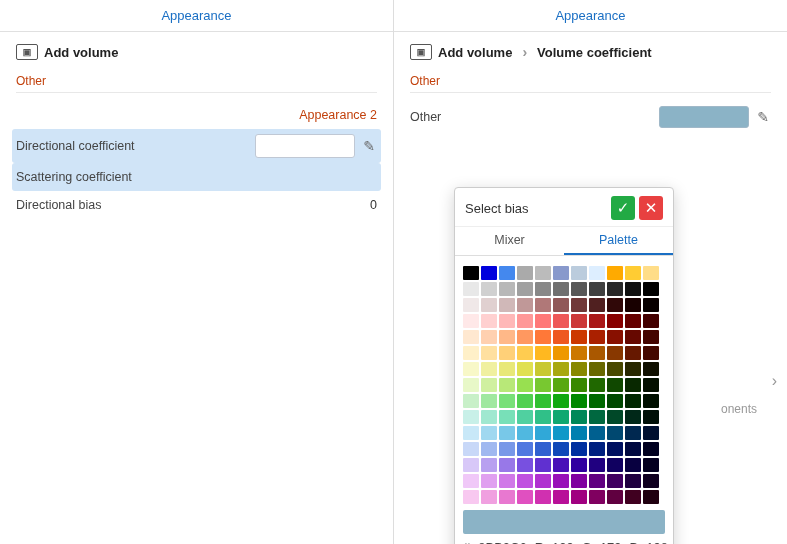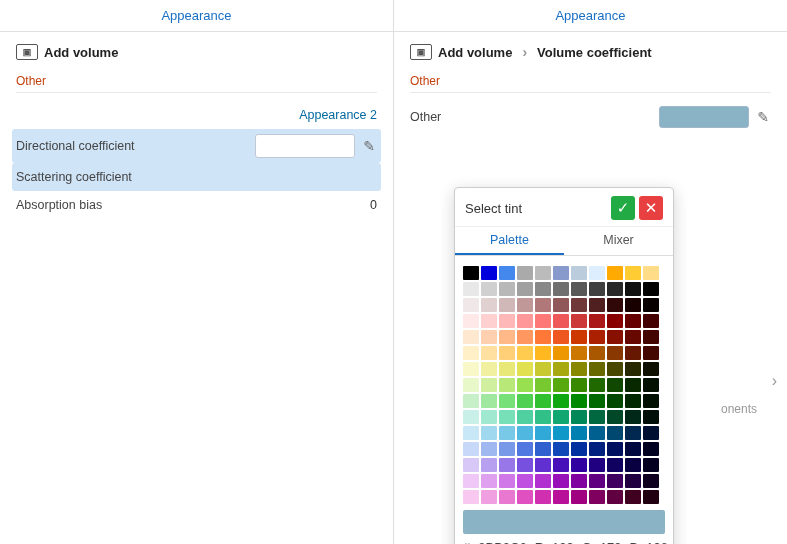--- a/index.html
+++ b/index.html
@@ -20,21 +20,21 @@
     .volume-icon { width: 22px; height: 16px; display: inline-flex; align-items: center; justify-content: center; border: 1.5px solid #555; border-radius: 2px; font-size: 9px; color: #555; }
     .breadcrumb-sep { color: #999; font-size: 14px; margin: 0 4px; }
     
     
     .section-label { font-size: 12px; color: #c2410c; margin-bottom: 8px; padding-bottom: 4px; border-bottom: 1px solid #e8e8e8; }
     
     
     .prop-row { display: flex; align-items: center; padding: 5px 0; min-height: 28px; }
     .prop-label { color: #444; min-width: 140px; font-size: 12.5px; }
     .prop-value { flex: 1; display: flex; align-items: center; justify-content: flex-end; gap: 6px; }
-    .prop-link { color: #0369a1; text-decoration: none; font-size: 12.5px; }
+    .prop-link { color: #c2410c; text-decoration: none; font-size: 12.5px; }
     
     
     .text-input { border: 1px solid #c0c8d4; border-radius: 3px; padding: 3px 6px; font-size: 12px; width: 100px; height: 24px; background: #fff; }
     
     
     .pencil-btn { background: none; border: none; cursor: pointer; padding: 2px; color: #666; font-size: 14px; }
     
     
     .prop-row-selected { background: #d0e4f7; border-radius: 3px; margin: 0 -4px; padding: 5px 4px; }
     
@@ -110,21 +110,21 @@
     </div>
 
     <div class="prop-row prop-row-selected">
       <span class="prop-label">Scattering coefficient</span>
       <div class="prop-value">
         
       </div>
     </div>
 
     <div class="prop-row">
-      <span class="prop-label">Absorption bias</span>
+      <span class="prop-label">Directional bias</span>
       <div class="prop-value">
         <span class="prop-number">0</span>
       </div>
     </div>
 
 
   </div>
 </div>
 
 <div class="panel-divider"></div>
@@ -151,30 +151,30 @@
 
 
     <div class="partial-label">onents</div>
 
     <div style="position:absolute; right:10px; top:340px;">
       <span style="color:#999; font-size:16px;">›</span>
     </div>
 
     <div class="tint-popup">
       <div class="tint-popup-header">
-        <span class="tint-popup-title">Select tint</span>
+        <span class="tint-popup-title">Select bias</span>
         <div class="tint-popup-actions">
           <button class="btn-check">✓</button>
           <button class="btn-x">✕</button>
         </div>
       </div>
 
       <div class="tabs">
+        <div class="tab">Mixer</div>
         <div class="tab tab-active">Palette</div>
-        <div class="tab">Mixer</div>
       </div>
 
       <div class="palette-area">
         <div class="color-grid" id="colorGrid">
 
         <div class="color-row">
               <div class="color-cell" style="background: rgb(0, 0, 0);"></div>
               <div class="color-cell" style="background: rgb(0, 0, 221);"></div>
               <div class="color-cell" style="background: rgb(68, 136, 238);"></div>
               <div class="color-cell" style="background: rgb(170, 170, 170);"></div>

